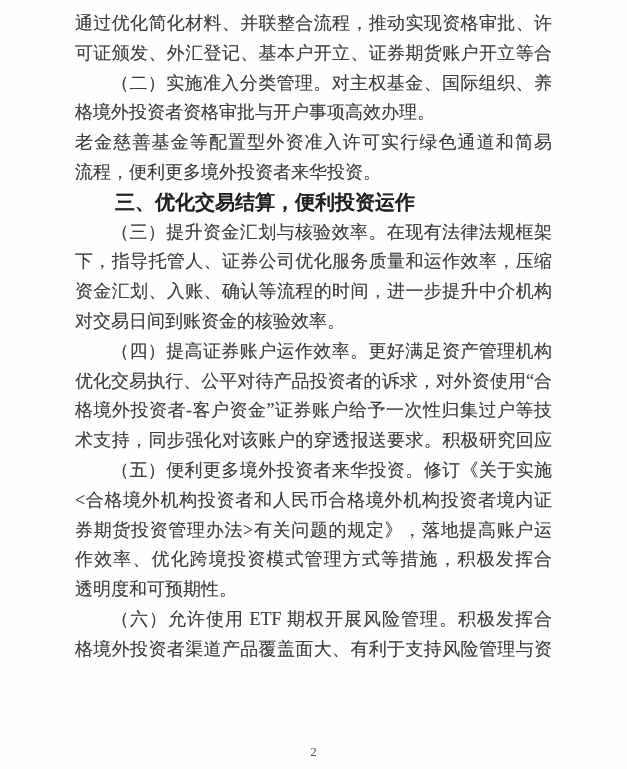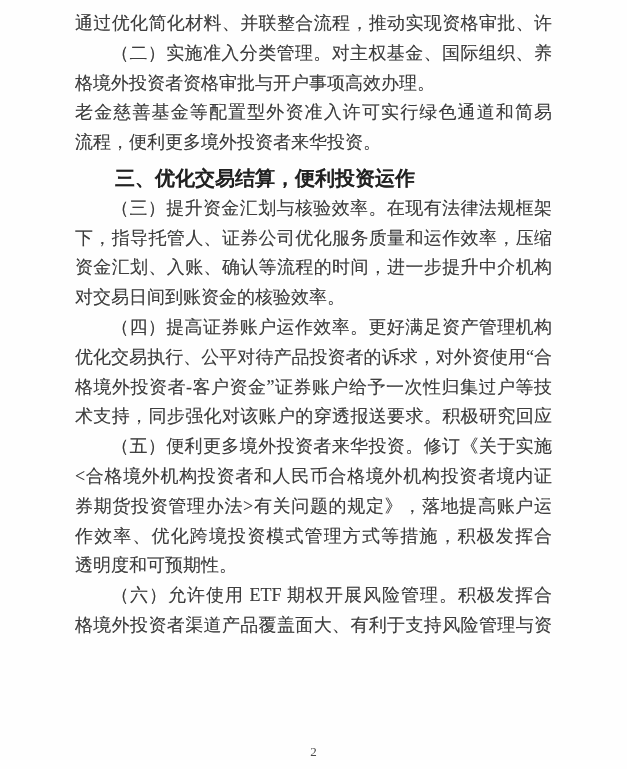--- a/index.html
+++ b/index.html
@@ -42,39 +42,39 @@
     text-indent: 2em;
   }
   .line.heading {
     font-family: "Liberation Sans", "DejaVu Sans", sans-serif;
     font-weight: 700;
     font-size: 20px;
     color: var(--heading-color, #212121);
     text-align: center;
     text-align-last: left;
     text-shadow: 0 0 0.5px rgba(33, 33, 33, 0.5);
-    margin-top: 6px;
   }
   .page-number {
     position: absolute;
     left: 0;
     right: 0;
     top: 744px;
     text-align: center;
     font-family: "Liberation Serif", "DejaVu Serif", serif;
     font-size: 13px;
     color: var(--pagenum-color, #4a4a4a);
   }
 </style>
 </head>
 <body>
 
 <div class="page">
   <div class="text-block" id="lines">
       <div class="line">通过优化简化材料、并联整合流程，推动实现资格审批、许</div>
+      <div class="line">可证颁发、外汇登记、基本户开立、证券期货账户开立等合</div>
       <div class="line indent">（二）实施准入分类管理。对主权基金、国际组织、养</div>
       <div class="line end">格境外投资者资格审批与开户事项高效办理。</div>
       <div class="line">老金慈善基金等配置型外资准入许可实行绿色通道和简易</div>
       <div class="line end">流程，便利更多境外投资者来华投资。</div>
       <div class="line heading indent end">三、优化交易结算，便利投资运作</div>
       <div class="line indent">（三）提升资金汇划与核验效率。在现有法律法规框架</div>
       <div class="line">下，指导托管人、证券公司优化服务质量和运作效率，压缩</div>
       <div class="line">资金汇划、入账、确认等流程的时间，进一步提升中介机构</div>
       <div class="line end">对交易日间到账资金的核验效率。</div>
       <div class="line indent">（四）提高证券账户运作效率。更好满足资产管理机构</div>

